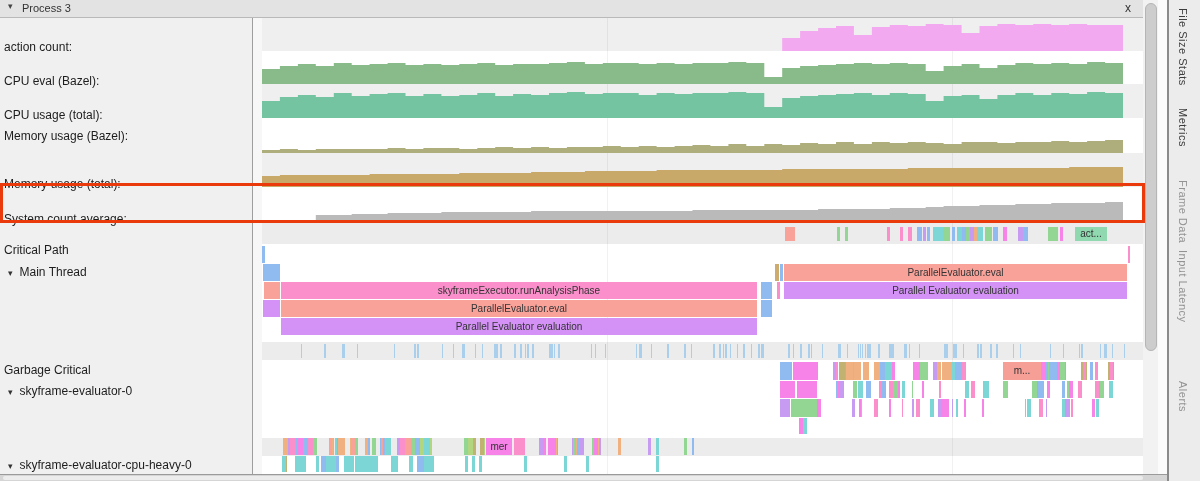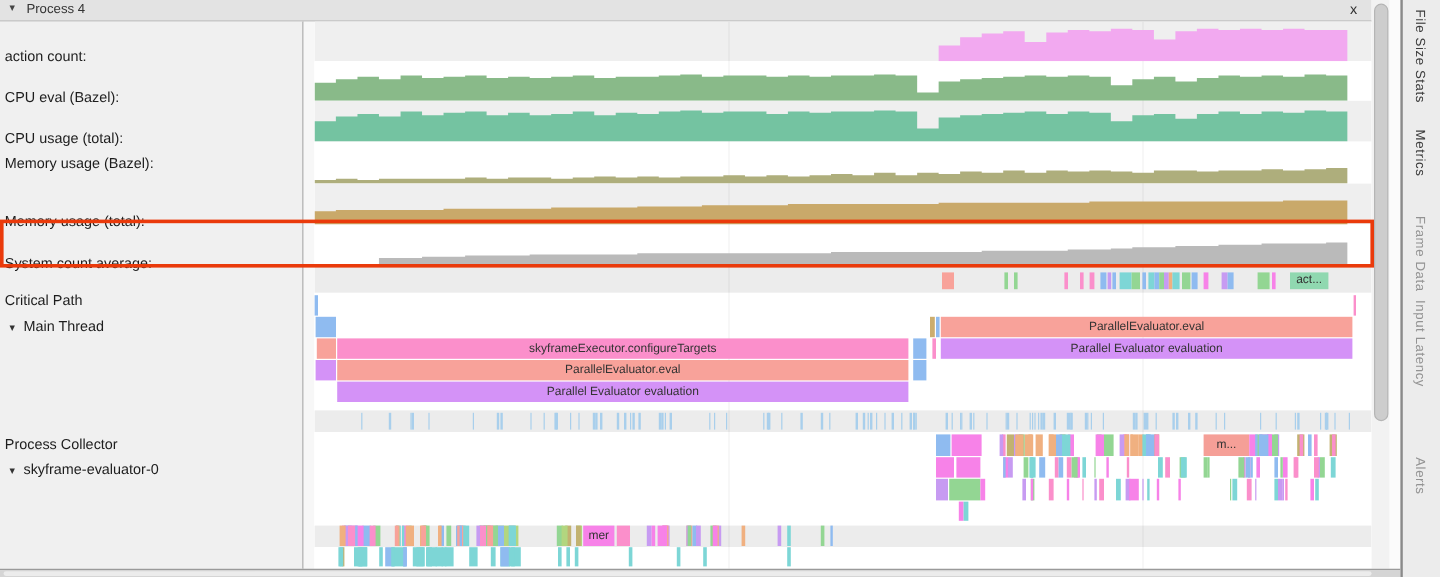--- a/index.html
+++ b/index.html
@@ -43,35 +43,36 @@
   .vtab{position:absolute;left:8px;writing-mode:vertical-rl;font-size:11px;
      letter-spacing:0.5px;white-space:nowrap;cursor:pointer;}
 </style>
 </head>
 <body>
 
 <div id="app">
 
   <div class="abs" id="proc-header">
     <span class="tri">▾</span>
-    <span class="ttl">Process 4</span>
+    <span class="ttl">Process 3</span>
     <span id="close-x">x</span>
   </div>
 
   <div class="abs" id="left-col">
       <div class="lbl" style="left: 4px; top: 22px;"><span>action count:</span></div>
       <div class="lbl" style="left: 4px; top: 56px;"><span>CPU eval (Bazel):</span></div>
       <div class="lbl" style="left: 4px; top: 90px;"><span>CPU usage (total):</span></div>
       <div class="lbl" style="left: 4px; top: 111px;"><span>Memory usage (Bazel):</span></div>
       <div class="lbl" style="left: 4px; top: 159px;"><span>Memory usage (total):</span></div>
       <div class="lbl" style="left: 4px; top: 194px;"><span>System count average:</span></div>
       <div class="lbl" style="left: 4px; top: 225px;"><span>Critical Path</span></div>
       <div class="lbl" style="left: 8px; top: 247px;"><span class="tri">▾</span><span>Main Thread</span></div>
-      <div class="lbl" style="left: 4px; top: 345px;"><span>Process Collector</span></div>
+      <div class="lbl" style="left: 4px; top: 345px;"><span>Garbage Critical</span></div>
       <div class="lbl" style="left: 8px; top: 366px;"><span class="tri">▾</span><span>skyframe-evaluator-0</span></div>
+      <div class="lbl" style="left: 8px; top: 440px;"><span class="tri">▾</span><span>skyframe-evaluator-cpu-heavy-0</span></div>
     </div>
   <div class="abs" id="gutter"></div>
 
   <div class="abs" id="chart">
       <div class="rowbg" style="top: 0px; height: 33px; background: rgb(239, 239, 239);"></div>
       <div class="rowbg" style="top: 33px; height: 33px; background: rgb(255, 255, 255);"></div>
       <div class="rowbg" style="top: 66px; height: 34px; background: rgb(239, 239, 239);"></div>
       <div class="rowbg" style="top: 100px; height: 35px; background: rgb(255, 255, 255);"></div>
       <div class="rowbg" style="top: 135px; height: 34px; background: rgb(239, 239, 239);"></div>
       <div class="rowbg" style="top: 169px; height: 35px; background: rgb(255, 255, 255);"></div>
@@ -127,21 +128,21 @@
       <div class="tick" style="left: 786px; top: 209px; width: 10px; height: 14px; background: rgb(147, 214, 147); position: absolute;"></div>
       <div class="tick" style="left: 798px; top: 209px; width: 3px; height: 14px; background: rgb(247, 130, 232); position: absolute;"></div>
       <div class="slice" style="left: 813px; top: 209px; width: 32px; height: 14px; background: rgb(144, 216, 176); position: absolute; line-height: 14px;">act...</div>
       <div class="tick" style="left: 0px; top: 228px; width: 3px; height: 17px; background: rgb(143, 187, 240); position: absolute;"></div>
       <div class="tick" style="left: 866px; top: 228px; width: 2px; height: 17px; background: rgb(251, 143, 203); position: absolute;"></div>
       <div class="tick" style="left: 1px; top: 246px; width: 17px; height: 17px; background: rgb(143, 187, 240); position: absolute;"></div>
       <div class="tick" style="left: 513px; top: 246px; width: 4px; height: 17px; background: rgb(204, 173, 110); position: absolute;"></div>
       <div class="tick" style="left: 518px; top: 246px; width: 3px; height: 17px; background: rgb(143, 187, 240); position: absolute;"></div>
       <div class="slice" style="left: 522px; top: 246px; width: 343px; height: 17px; background: rgb(248, 162, 154); position: absolute; line-height: 17px;">ParallelEvaluator.eval</div>
       <div class="tick" style="left: 2px; top: 264px; width: 16px; height: 17px; background: rgb(248, 162, 154); position: absolute;"></div>
-      <div class="slice" style="left: 19px; top: 264px; width: 476px; height: 17px; background: rgb(251, 143, 203); position: absolute; line-height: 17px;">skyframeExecutor.configureTargets</div>
+      <div class="slice" style="left: 19px; top: 264px; width: 476px; height: 17px; background: rgb(251, 143, 203); position: absolute; line-height: 17px;">skyframeExecutor.runAnalysisPhase</div>
       <div class="tick" style="left: 499px; top: 264px; width: 11px; height: 17px; background: rgb(143, 187, 240); position: absolute;"></div>
       <div class="tick" style="left: 515px; top: 264px; width: 3px; height: 17px; background: rgb(251, 143, 203); position: absolute;"></div>
       <div class="slice" style="left: 522px; top: 264px; width: 343px; height: 17px; background: rgb(212, 146, 247); position: absolute; line-height: 17px;">Parallel Evaluator evaluation</div>
       <div class="tick" style="left: 1px; top: 282px; width: 17px; height: 17px; background: rgb(212, 146, 247); position: absolute;"></div>
       <div class="slice" style="left: 19px; top: 282px; width: 476px; height: 17px; background: rgb(248, 162, 154); position: absolute; line-height: 17px;">ParallelEvaluator.eval</div>
       <div class="tick" style="left: 499px; top: 282px; width: 11px; height: 17px; background: rgb(143, 187, 240); position: absolute;"></div>
       <div class="slice" style="left: 19px; top: 300px; width: 476px; height: 17px; background: rgb(212, 146, 247); position: absolute; line-height: 17px;">Parallel Evaluator evaluation</div>
       <div class="tick" style="left: 518px; top: 344px; width: 12px; height: 18px; background: rgb(143, 187, 240); position: absolute;"></div>
       <div class="tick" style="left: 531px; top: 344px; width: 25px; height: 18px; background: rgb(247, 130, 232); position: absolute;"></div>
       <div class="slice" style="left: 741px; top: 344px; width: 38px; height: 18px; background: rgb(245, 159, 151); position: absolute; line-height: 18px;">m...</div>

